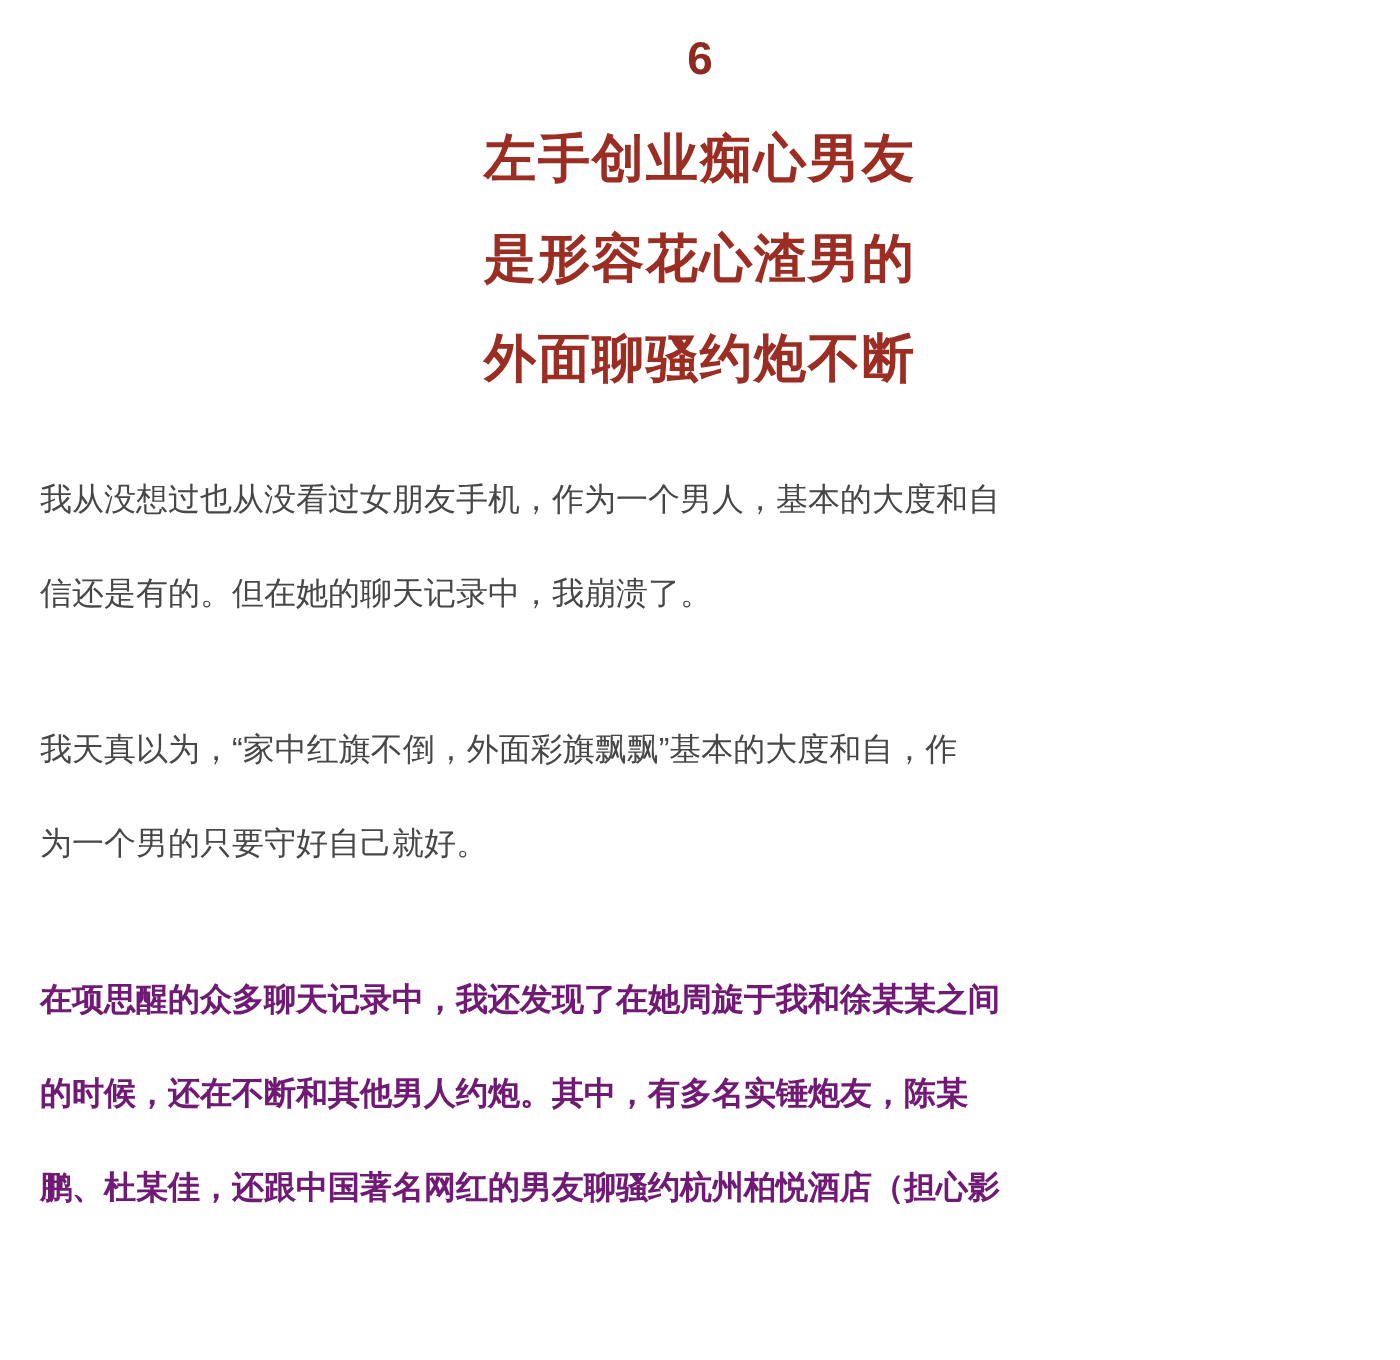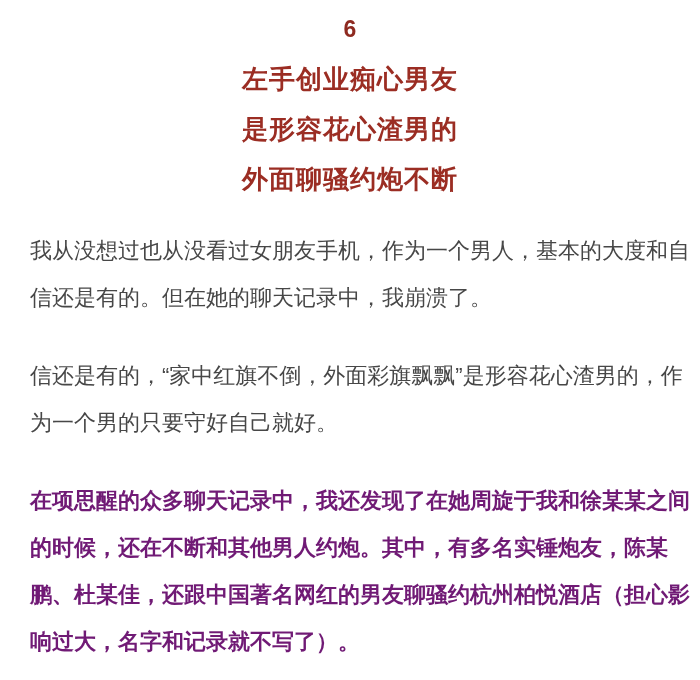--- a/index.html
+++ b/index.html
@@ -32,22 +32,22 @@
     line-height: 24px;
     margin-top: 26px;
     font-weight: 700;
     color: #9b2d23;
     letter-spacing: 1px;
   }
   .content {
     margin-top: 36px;
   }
   .para {
-    margin: 10px;
-    font-size: 22px;
+    margin: 0;
+    font-size: 16px;
     line-height: 47px;
     letter-spacing: 0;
   }
   .para + .para {
     margin-top: 31px;
   }
   .body-para {
     color: #474747;
     font-weight: 400;
   }
@@ -73,26 +73,25 @@
   </div>
 
   <div class="content">
 
     <p class="para body-para">
       <span class="line">我从没想过也从没看过女朋友手机，作为一个男人，基本的大度和自</span>
       <span class="line">信还是有的。但在她的聊天记录中，我崩溃了。</span>
     </p>
 
     <p class="para body-para">
-      <span class="line">信还是有的，“家中红旗不倒，外面彩旗飘飘”是形容花心渣男的，作</span>
+      <span class="line">我天真以为，“家中红旗不倒，外面彩旗飘飘”基本的大度和自，作</span>
       <span class="line">为一个男的只要守好自己就好。</span>
     </p>
 
     <p class="para highlight-para">
       <span class="line">在项思醒的众多聊天记录中，我还发现了在她周旋于我和徐某某之间</span>
       <span class="line">的时候，还在不断和其他男人约炮。其中，有多名实锤炮友，陈某</span>
       <span class="line">鹏、杜某佳，还跟中国著名网红的男友聊骚约杭州柏悦酒店（担心影</span>
-      <span class="line">响过大，名字和记录就不写了）。</span>
     </p>
 
   </div>
 
 </div>
 
 </body></html>

